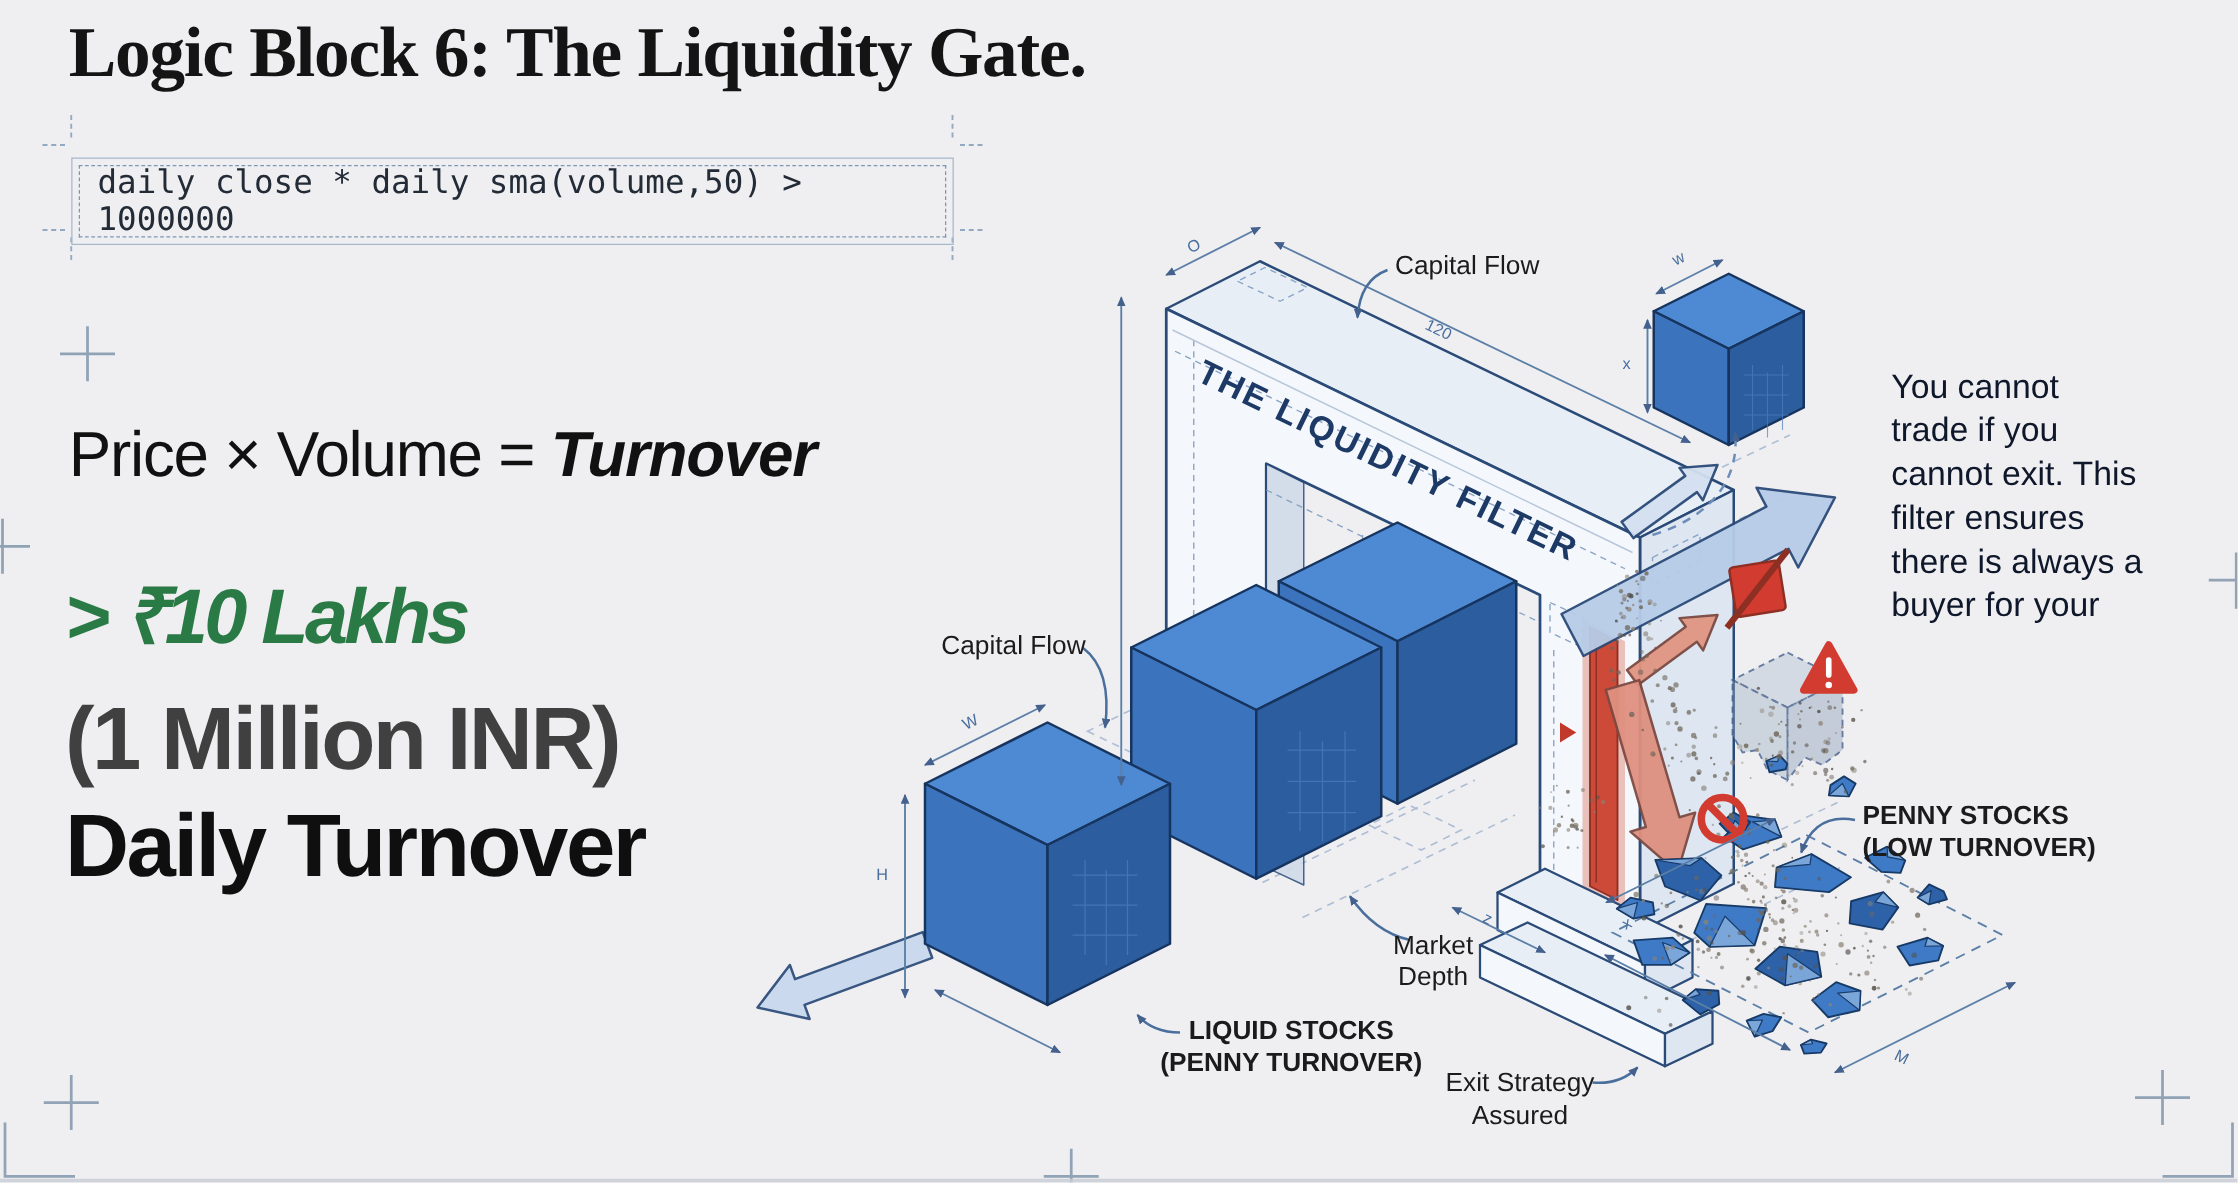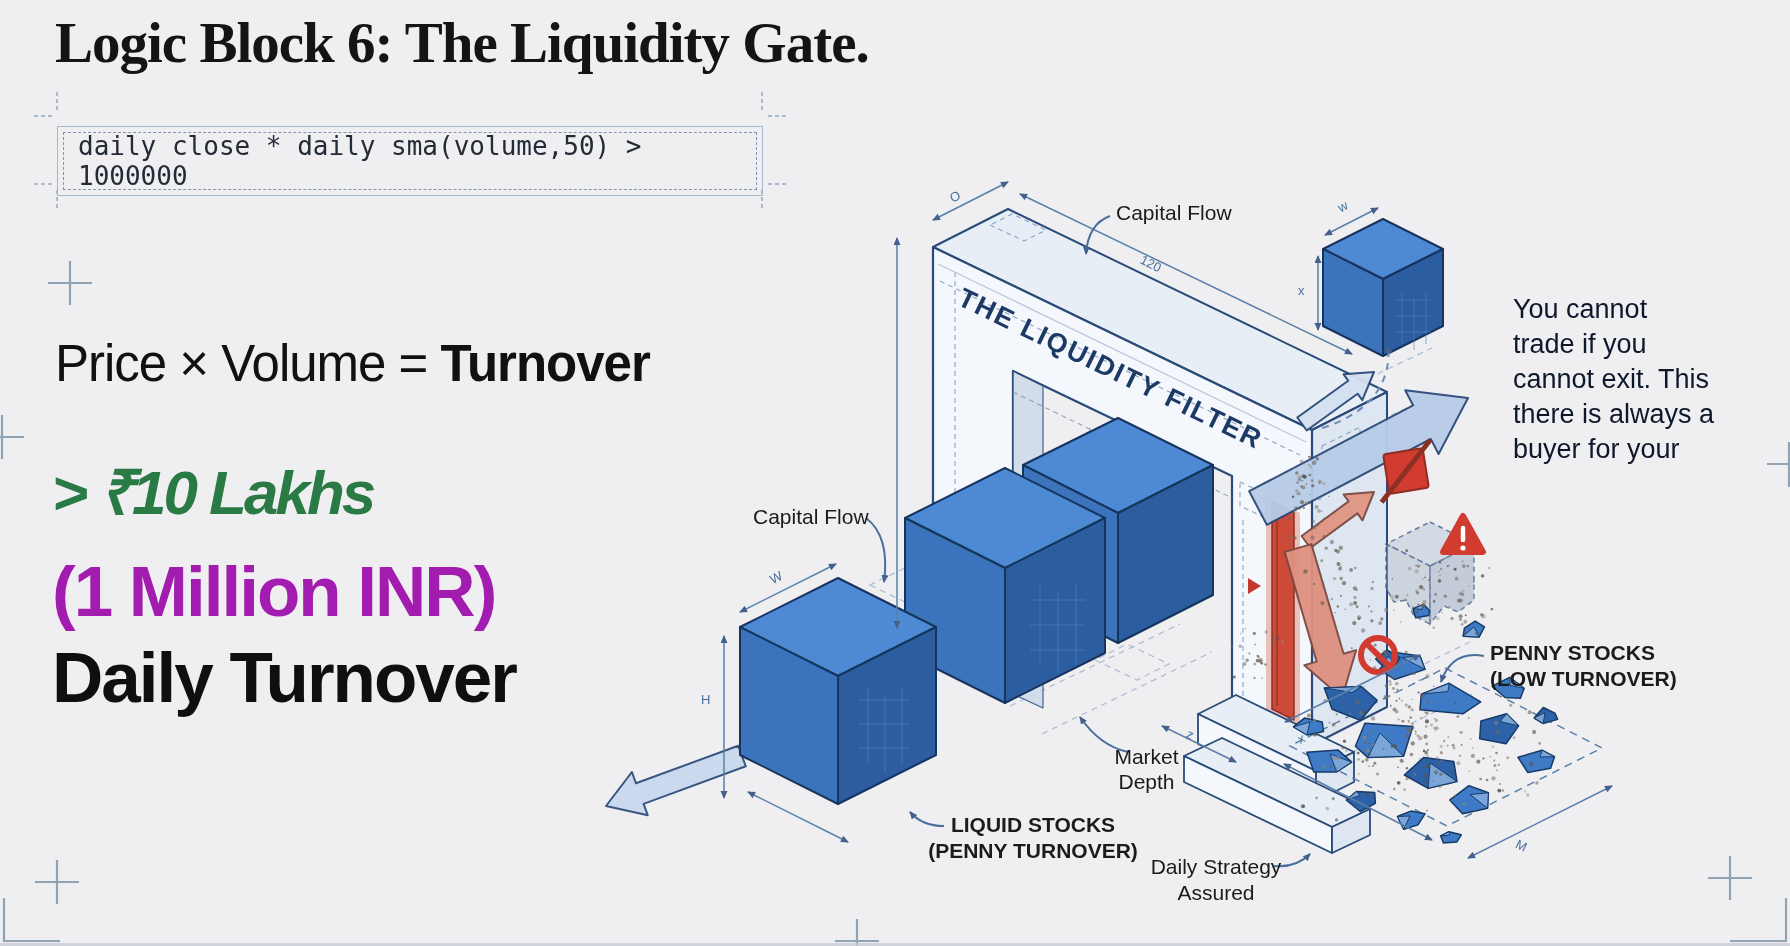--- a/index.html
+++ b/index.html
@@ -27,23 +27,23 @@
   .codebox-inner {
     position:absolute; inset:5px;
     border:1.5px dashed #7e96b4;
   }
   .codetext {
     position:relative; padding-left:20px;
     font-family:"DejaVu Sans Mono", monospace;
     font-size:26px; color:#222b36; letter-spacing:0px;
   }
   .equation { left:55px; top:334px; font-size:51px; letter-spacing:-1px; color:#111; }
-  .equation b { font-weight:700; }
+  .equation b { font-weight:700;font-style:italic; }
   .th1 { left:52px; top:448px; font-size:62px; font-weight:700; letter-spacing:-3px; color:#2a7a45;font-style:italic; }
-  .th2 { left:52px; top:551px; font-size:71px; font-weight:700; letter-spacing:-2px; color:#a21caf; }
+  .th2 { left:52px; top:551px; font-size:71px; font-weight:700; letter-spacing:-2px; color:#404040; }
   .th3 { left:52px; top:637px; font-size:71px; font-weight:700; letter-spacing:-2px; color:#0f0f0f; }
 
   .note { left:1513px; top:292px; width:250px; font-size:27px; color:#0f172a; }
   .note div { height:35px; line-height:35px; }
 
   .dlabel { font-size:21px; color:#1b1b1b; white-space:nowrap; }
   .dlabel.bold { font-weight:700; }
   .dlabel.center { text-align:center; white-space:normal; }
   .lh26 div { line-height:26px; }
   .lh25 div { line-height:25px; }
@@ -673,20 +673,21 @@
 </div>
 
 <div class="abs th1">&gt; ₹10 Lakhs</div>
 <div class="abs th2">(1 Million INR)</div>
 <div class="abs th3">Daily Turnover</div>
 
 <div class="abs note">
   <div>You cannot</div>
   <div>trade if you</div>
   <div>cannot exit. This</div>
+  <div>filter ensures</div>
   <div>there is always a</div>
   <div>buyer for your</div>
 </div>
 
 <div class="abs dlabel" style="left:1116px; top:201px;">Capital Flow</div>
 <div class="abs dlabel" style="left:753px; top:505px;">Capital Flow</div>
 
 <div class="abs dlabel center lh25" style="left:1094px; top:744px; width:105px;">
   <div>Market</div>
   <div>Depth</div>
@@ -696,21 +697,21 @@
   <div>LIQUID STOCKS</div>
   <div>(PENNY TURNOVER)</div>
 </div>
 
 <div class="abs dlabel bold lh26" style="left:1490px; top:640px; width:210px;">
   <div>PENNY STOCKS</div>
   <div>(LOW TURNOVER)</div>
 </div>
 
 <div class="abs dlabel center lh26" style="left:1150px; top:854px; width:132px;">
-  <div>Daily Strategy</div>
+  <div>Exit Strategy</div>
   <div>Assured</div>
 </div>
 
 <div class="abs dim rotM26" style="left:950px; top:189px;">O</div>
 <div class="abs dim rotP26" style="left:1140px; top:256px;">120</div>
 <div class="abs dim rotM26" style="left:1338px; top:199px;">w</div>
 <div class="abs dim" style="left:1298px; top:283px;">x</div>
 <div class="abs dim rotM26" style="left:770px; top:570px;">W</div>
 <div class="abs dim" style="left:701px; top:692px;">H</div>
 <div class="abs dim rotP26" style="left:1187px; top:727px;">z</div>

